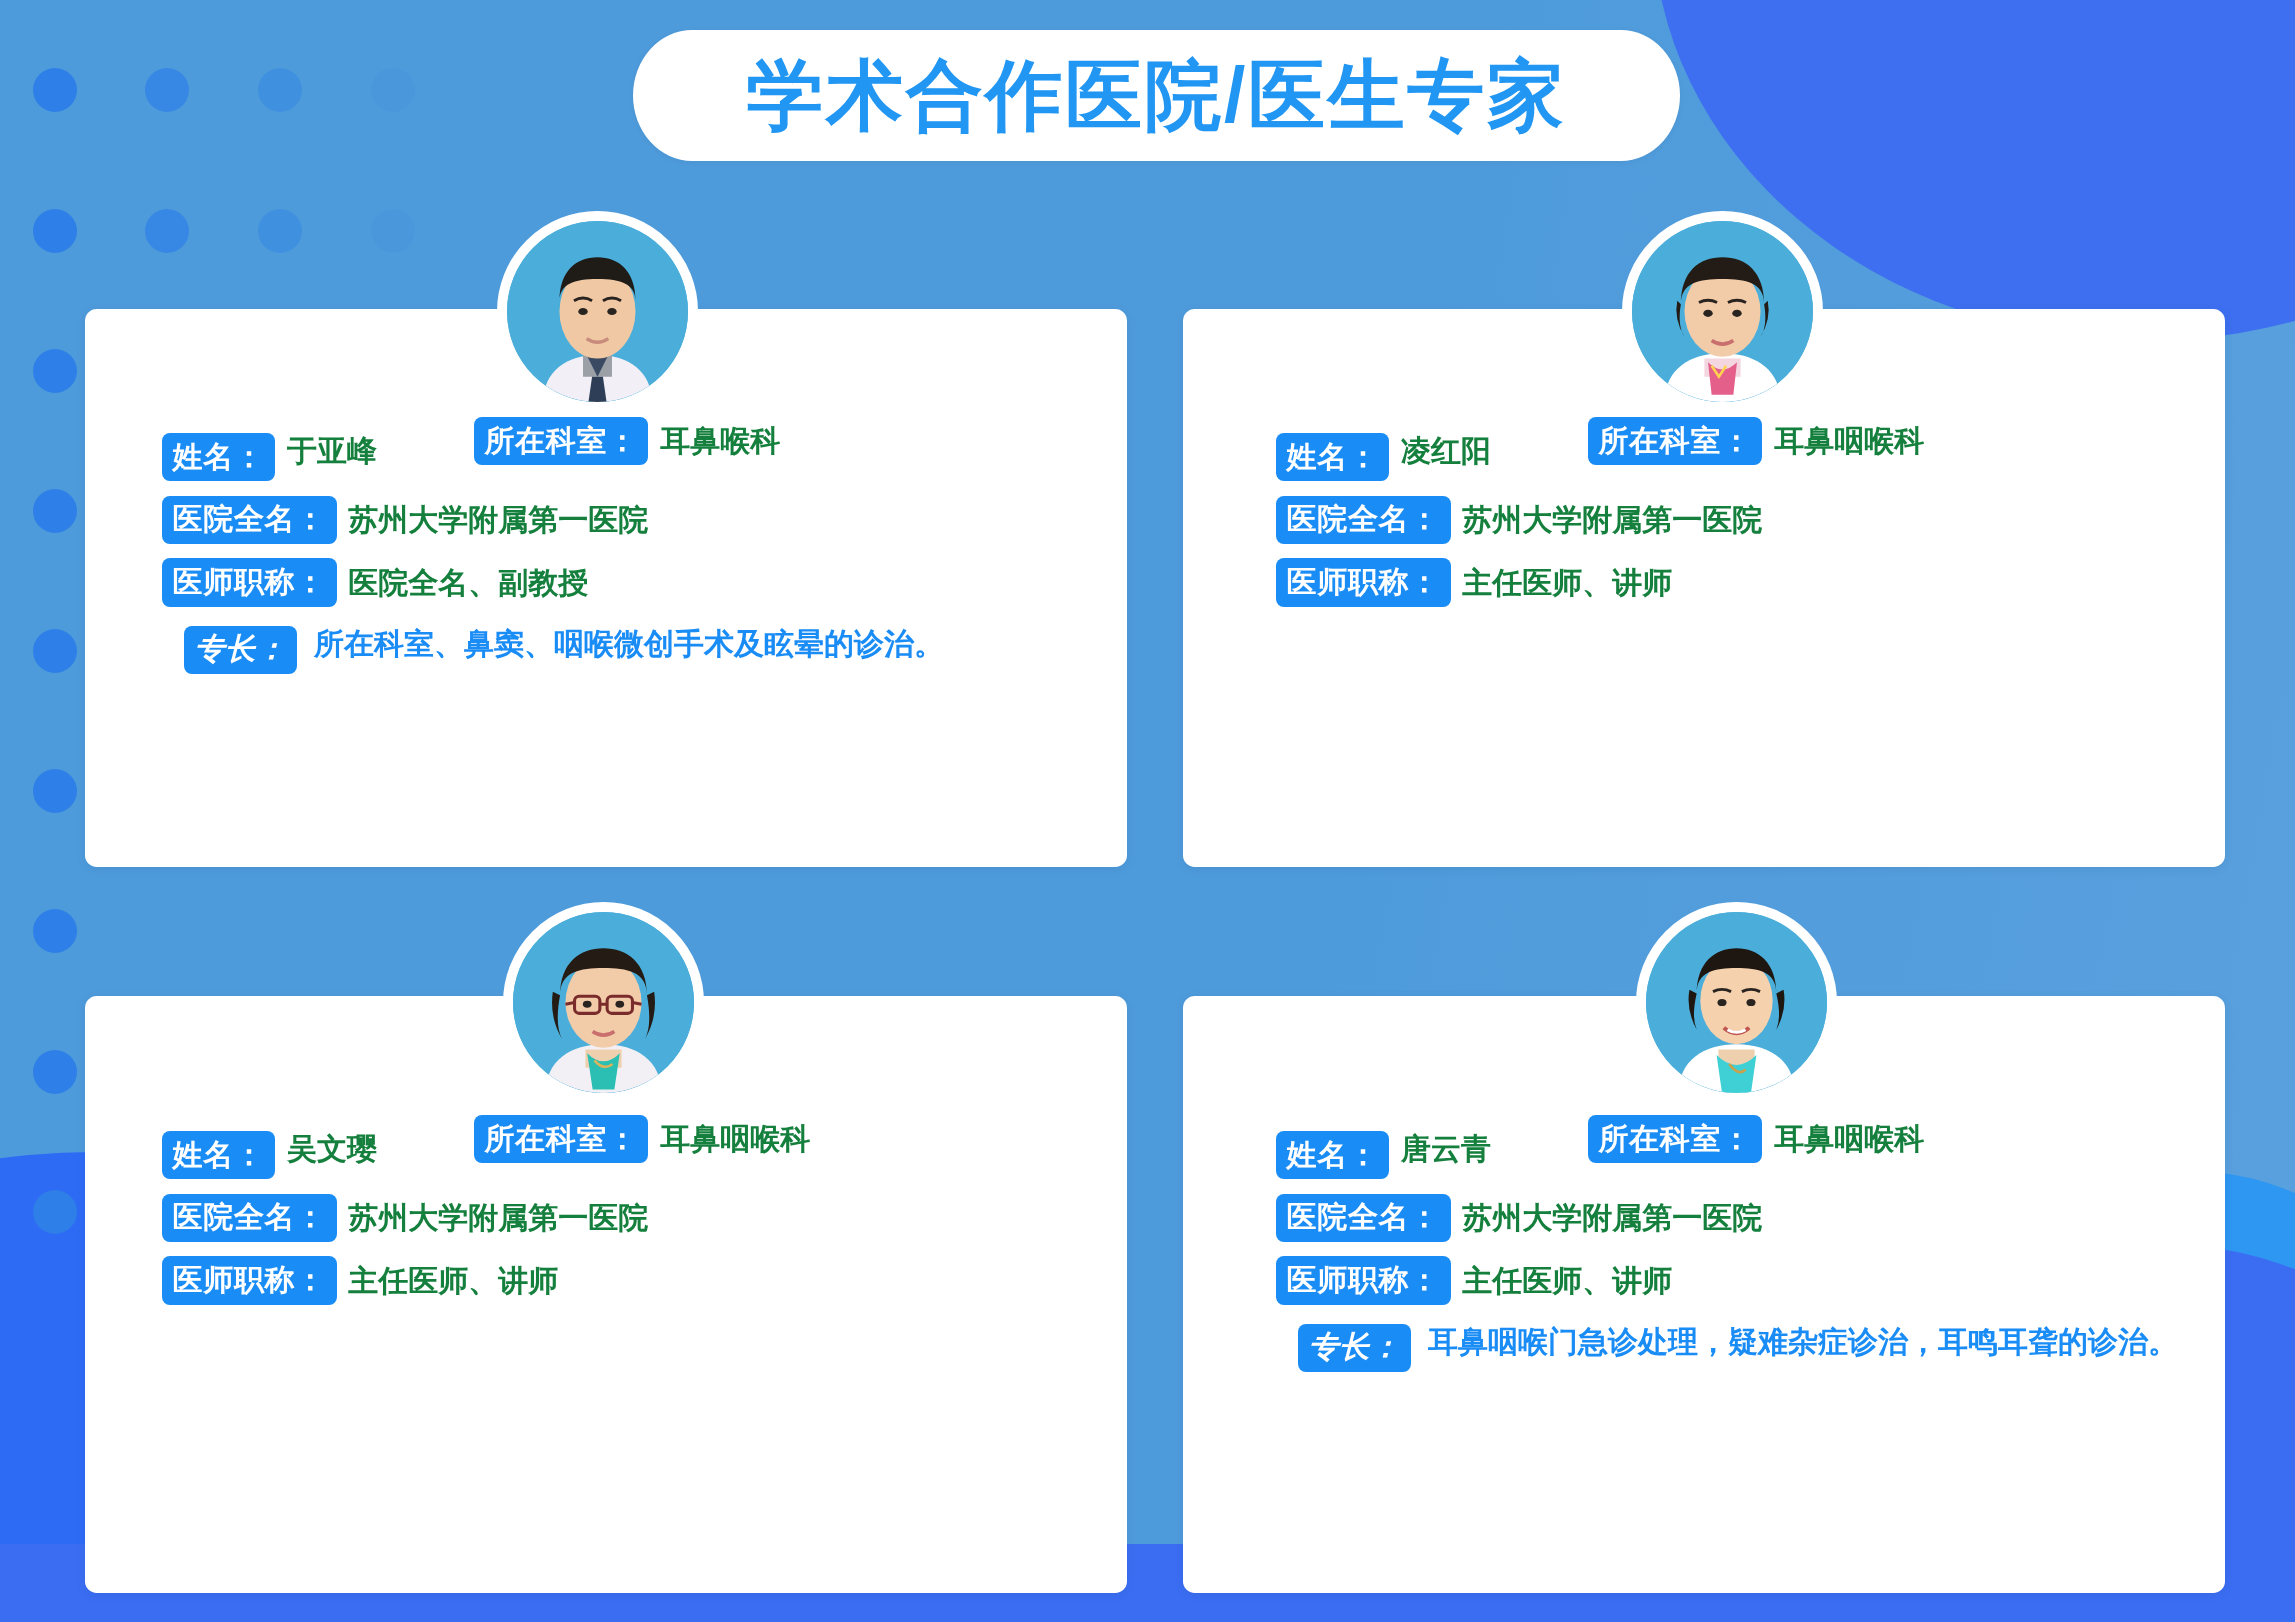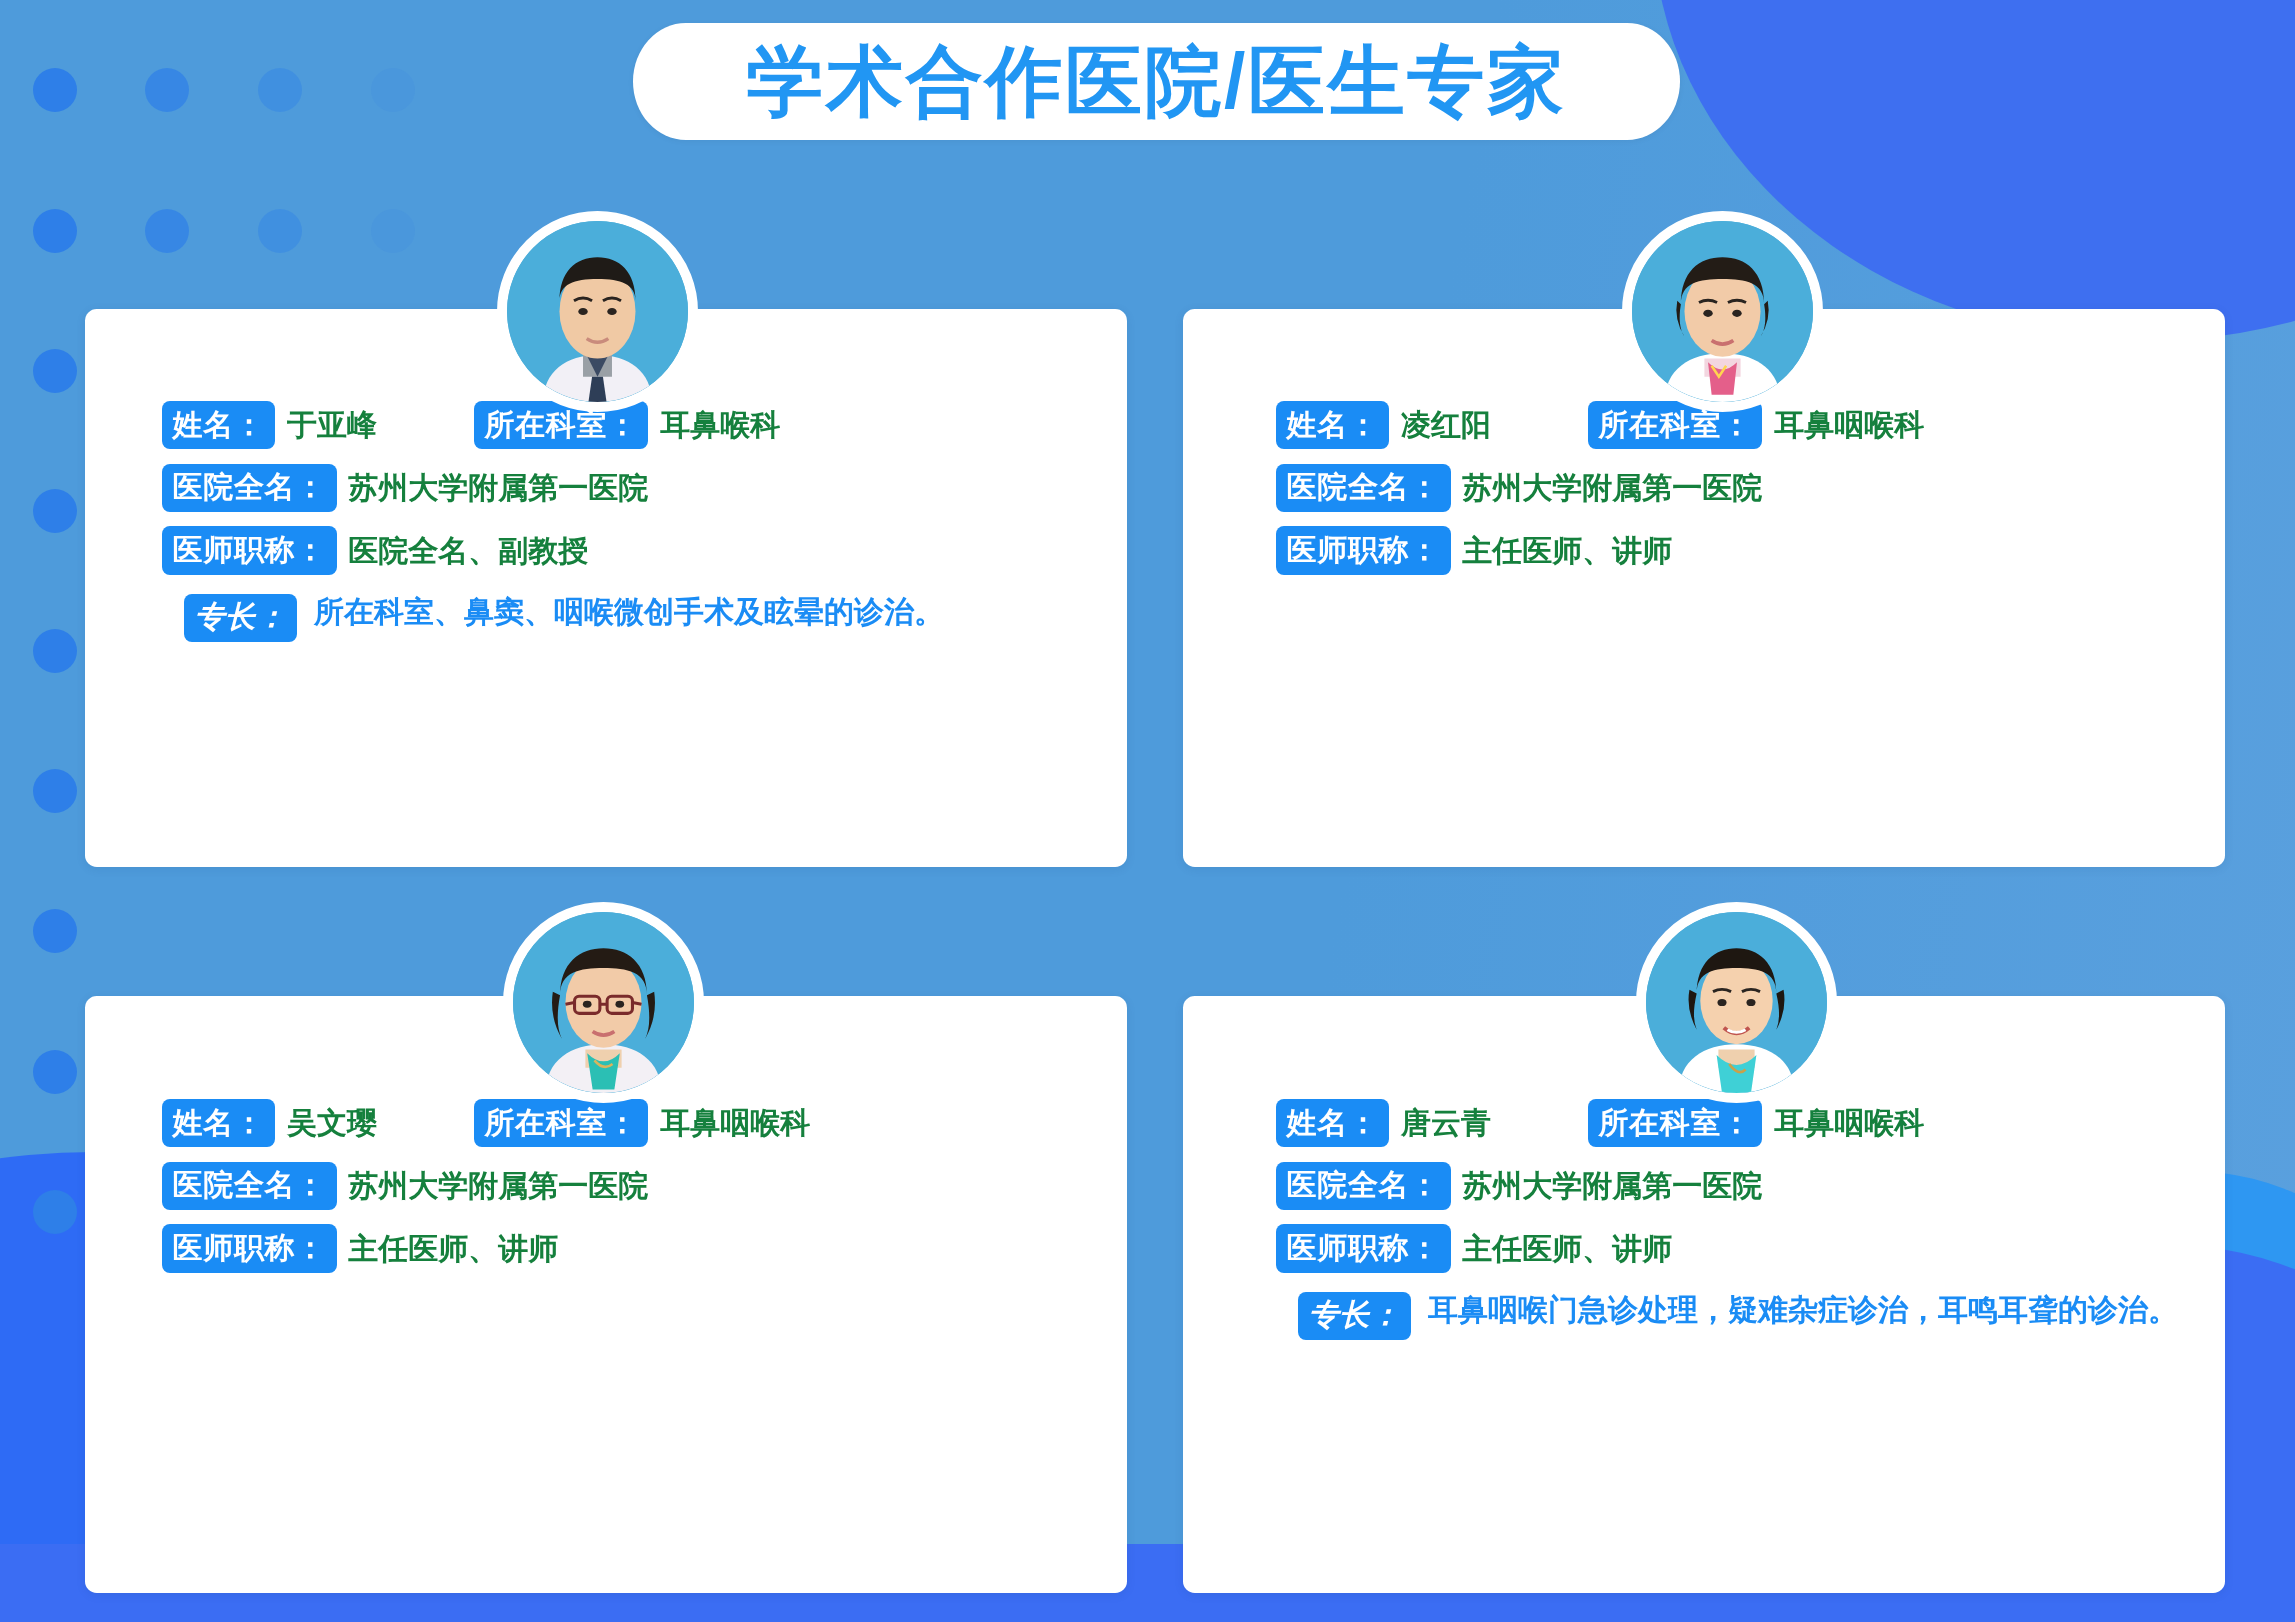--- a/index.html
+++ b/index.html
@@ -37,21 +37,21 @@
   .sw-br-lite{
     right:-216px;bottom:-366px;width:641px;height:818px;border-radius:50%;
     background:#2E97F2;
   }
   .sw-bottom{
     left:0;bottom:0;width:2295px;height:79px;background:#3B6DF3;
   }
 
   
   .title-pill{
-    position:absolute;left:633px;top:23px;width:1047px;height:117px;
+    position:absolute;left:633px;top:30px;width:1047px;height:131px;
     background:#FFFFFF;border-radius:65px/72px;
     display:flex;align-items:center;justify-content:center;
     box-shadow:0 1.3px 6.5px rgba(0,0,0,.05);
   }
   .title-text{
     color:#2196F3;font-size:77px;font-weight:bold;letter-spacing:2.6px;
     white-space:nowrap;line-height:1;
   }
 
   
@@ -87,21 +87,21 @@
     display:inline-block;background:#1A8CF5;color:#FFFFFF;
     font-size:30px;font-weight:bold;line-height:1;
     padding:8.5px 10.5px 9.8px 10.5px;border-radius:7.9px;white-space:nowrap;
     letter-spacing:0.7px;
   }
   .val{
     color:#15803d;font-size:30px;font-weight:bold;line-height:1.18;
     margin-left:11.8px;white-space:nowrap;
   }
   .row.name-row{justify-content:flex-start;}
-  .name-group{display:flex;align-items:center;}
+  .name-group{display:flex;margin-top:32px;}
   .dept-group{display:flex;align-items:center;margin-left:97px;}
   .spec-row{display:block;margin-top:2.6px;}
   .spec-text{
     color:#1A8CF5;font-size:30px;font-weight:bold;line-height:1.50;
     text-align:justify;
   }
   .spec-text .badge{
     margin-right:17px;vertical-align:-5.2px;font-style:italic;
   }
   .indent{display:inline-block;width:22px;}

